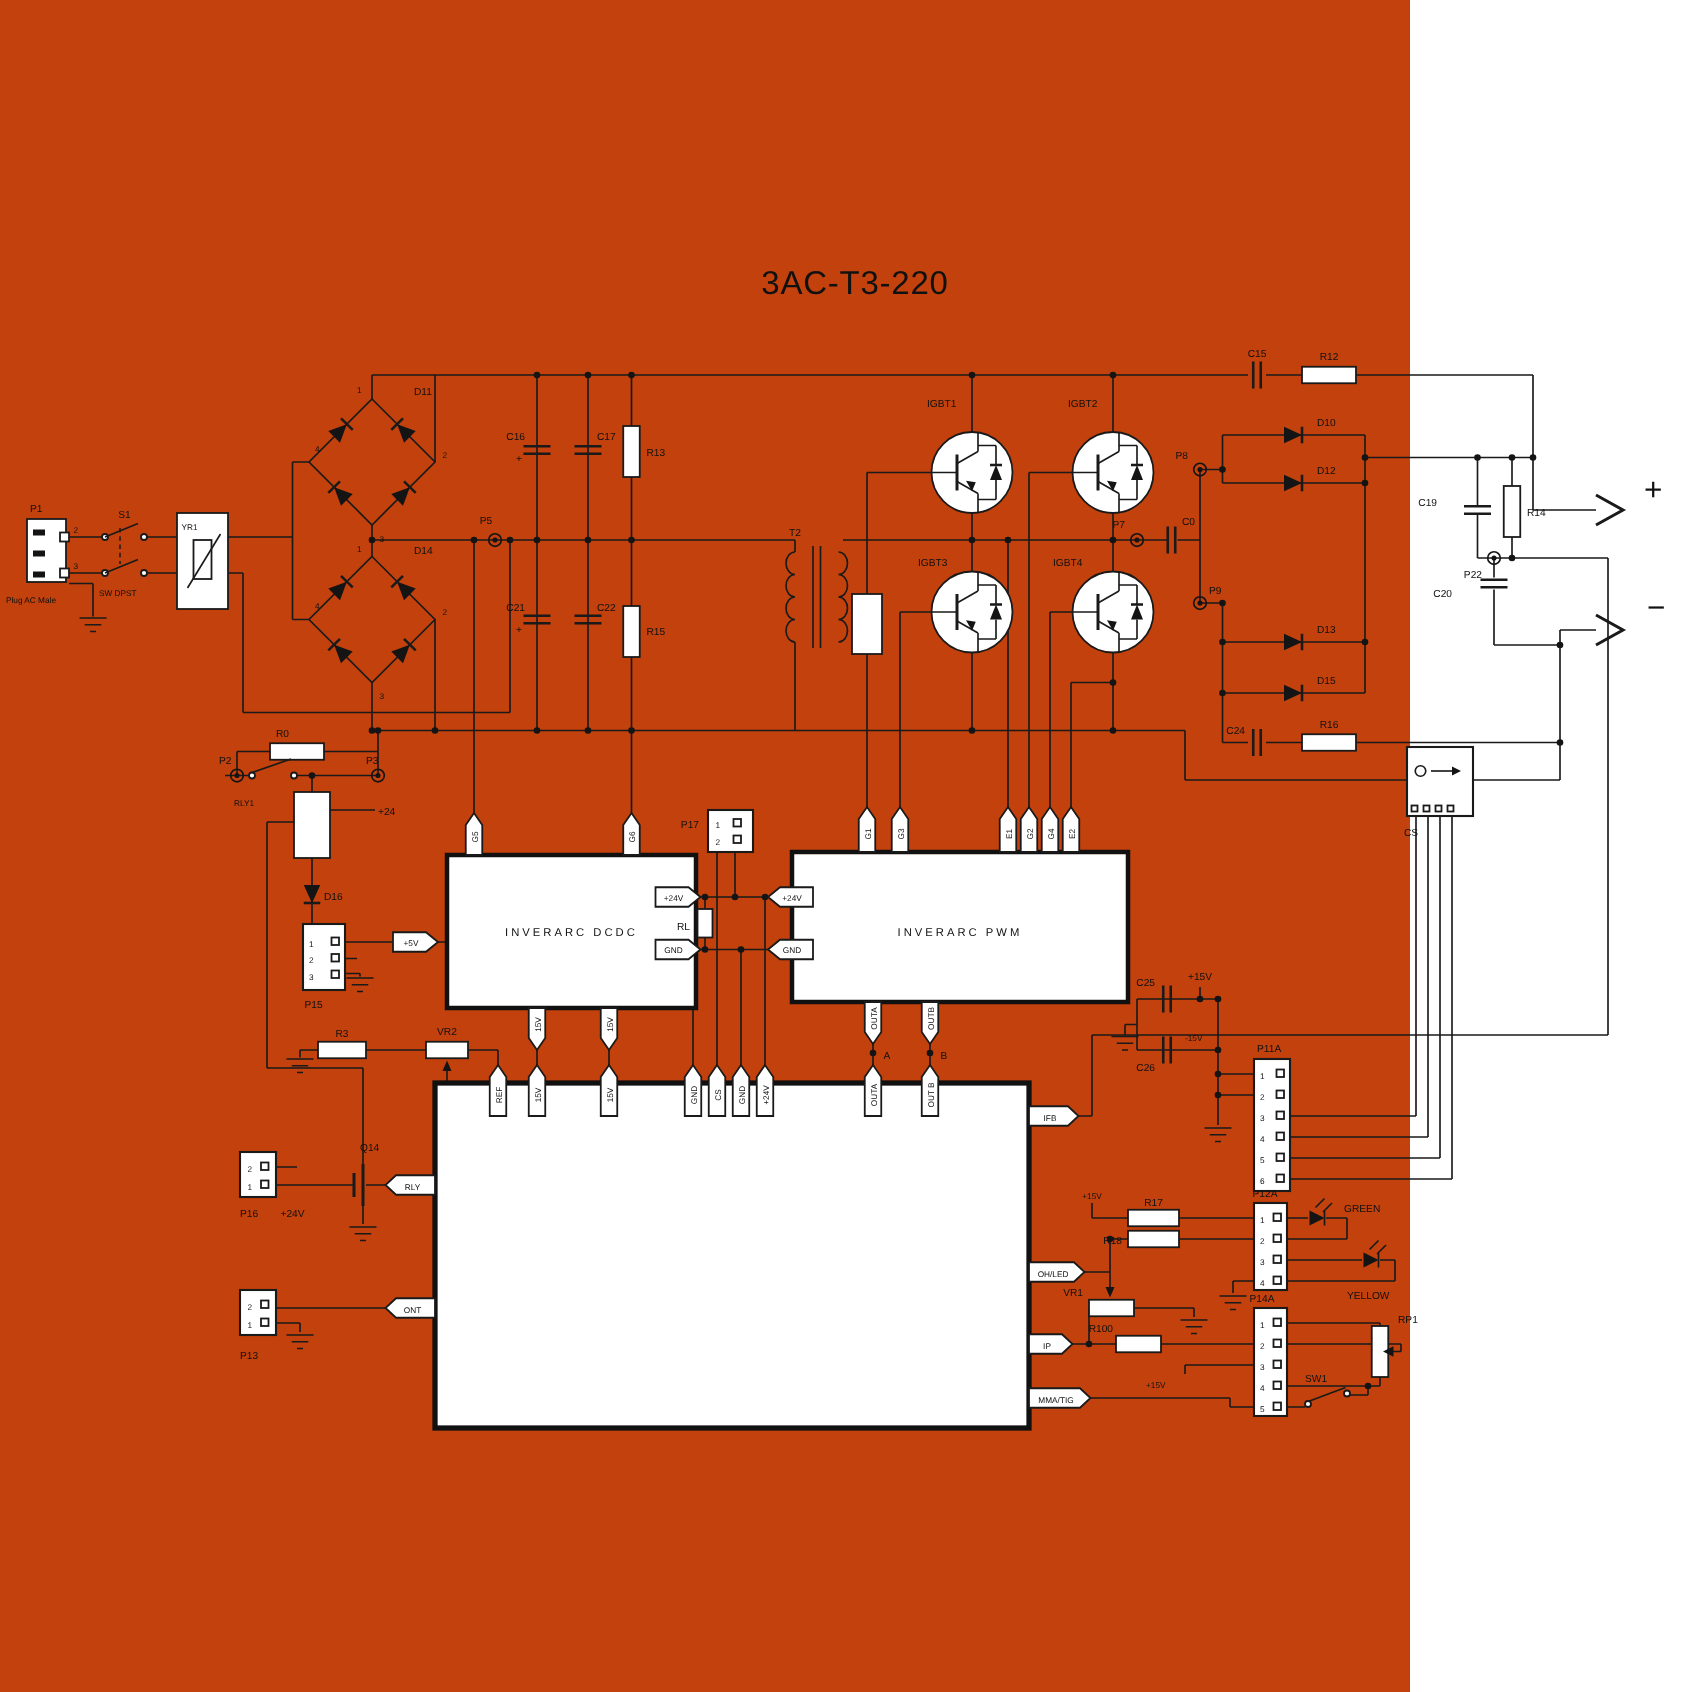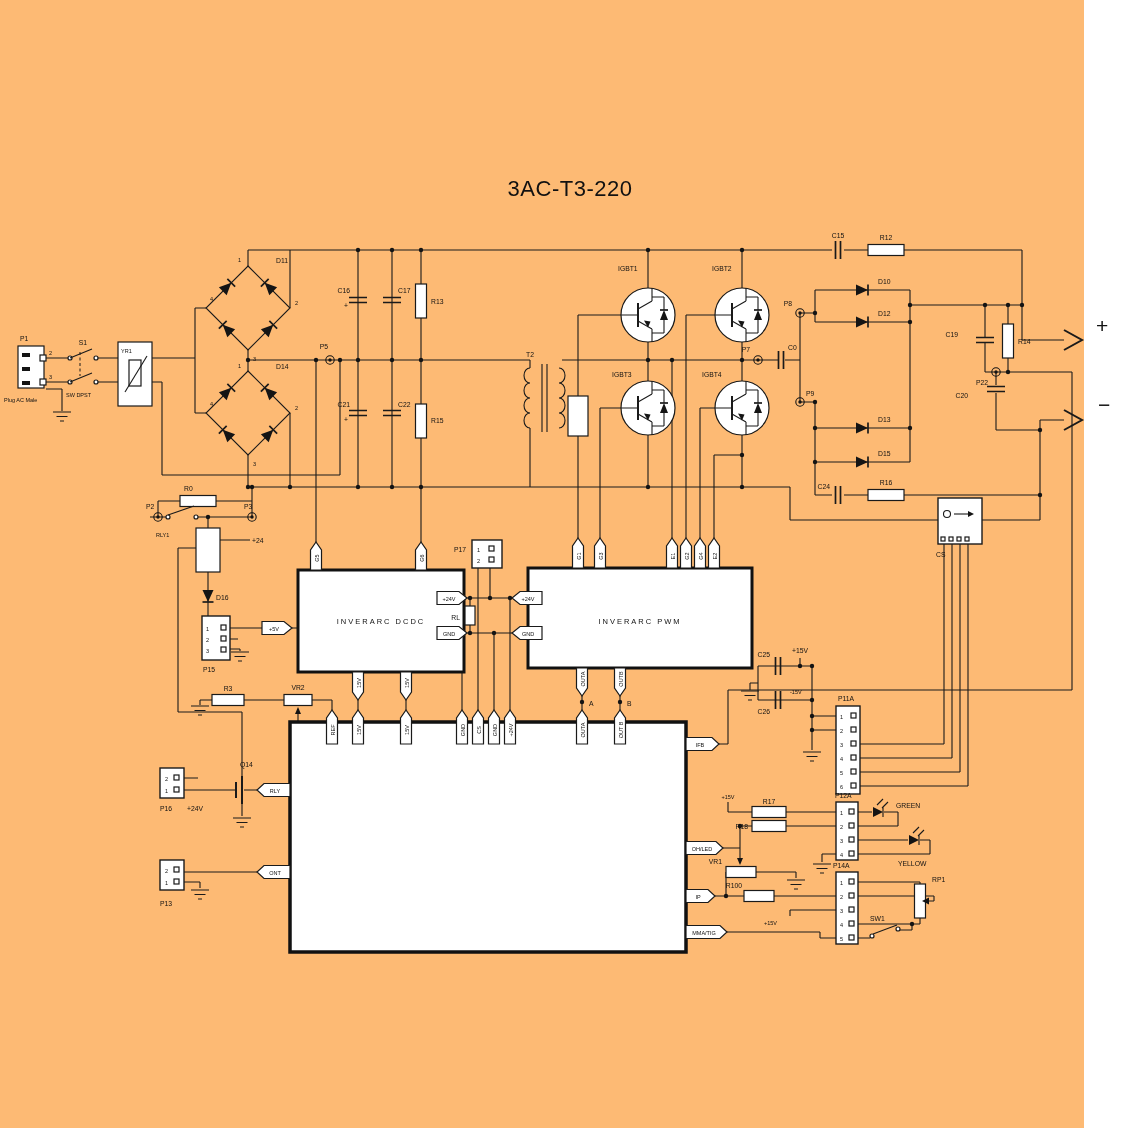--- a/index.html
+++ b/index.html
@@ -1,16 +1,16 @@
 <!DOCTYPE html>
 <html><head>
 <meta charset="utf-8">
 <style>
   html,body{margin:0;padding:0;background:#fff}
-  .stage{width:1084px;height:1128px;position:relative;background:#fdba74;font-family:"Liberation Sans",sans-serif}
+  .stage{width:940px;height:1128px;position:relative;background:#c2410c;font-family:"Liberation Sans",sans-serif}
   svg{display:block}
   .w{stroke:#1a1a1a;stroke-width:1.1;fill:none}
   .w2{stroke:#1a1a1a;stroke-width:2;fill:none}
   .wc{stroke:#1a1a1a;stroke-width:1.7;fill:none}
   .wd{stroke:#1a1a1a;stroke-width:1;fill:none;stroke-dasharray:3 2.5}
   .cmp{stroke:#1a1a1a;stroke-width:1.2;fill:#fff}
   .cnn{stroke:#1a1a1a;stroke-width:1.4;fill:#fff}
   .blk{stroke:#111;stroke-width:3;fill:#fff}
   .blk2{stroke:#111;stroke-width:3.5;fill:#fff}
   .fillb{fill:#141414;stroke:none}

